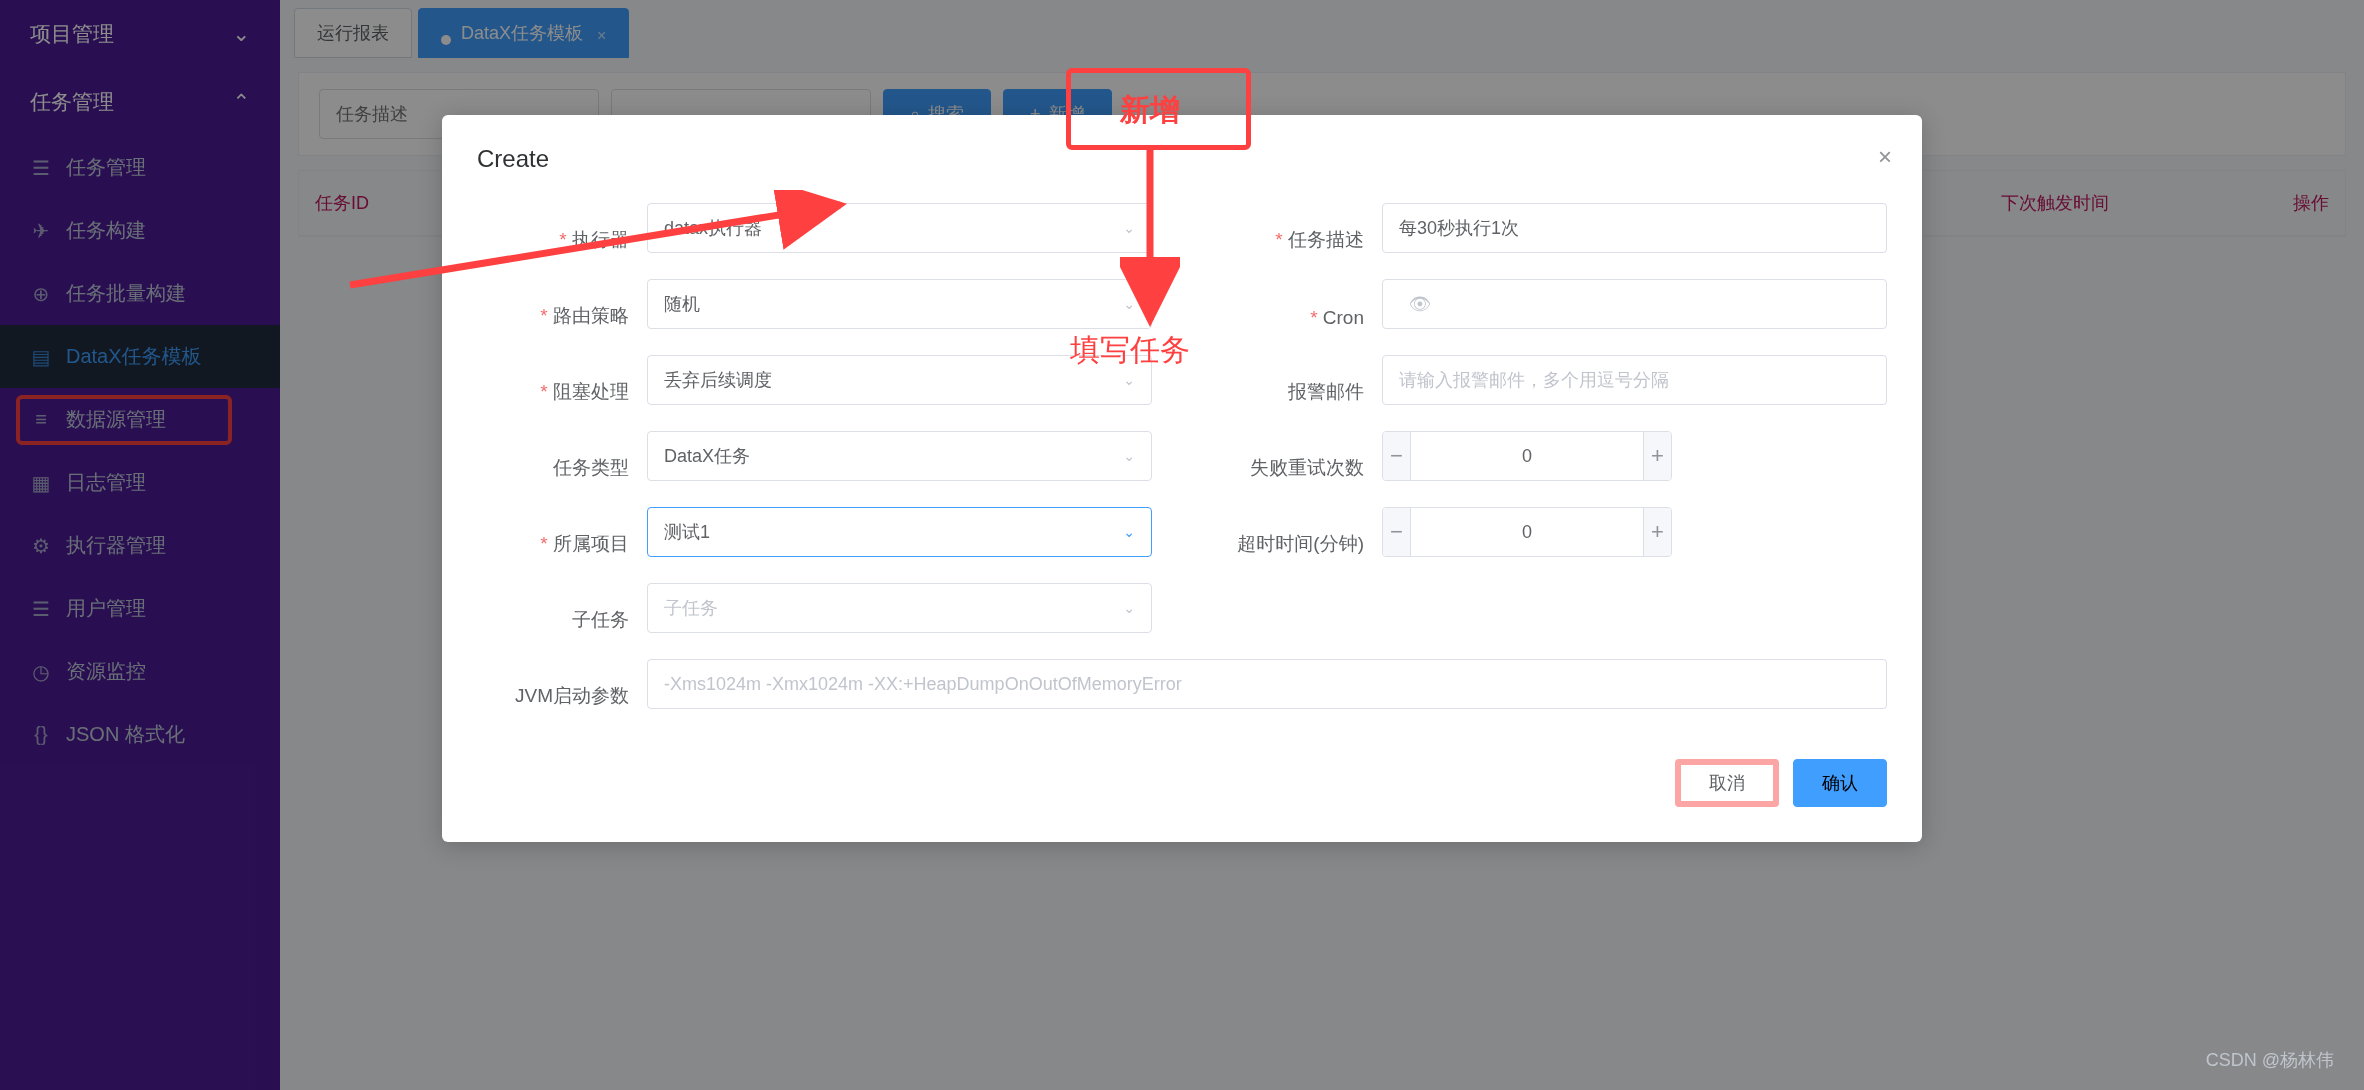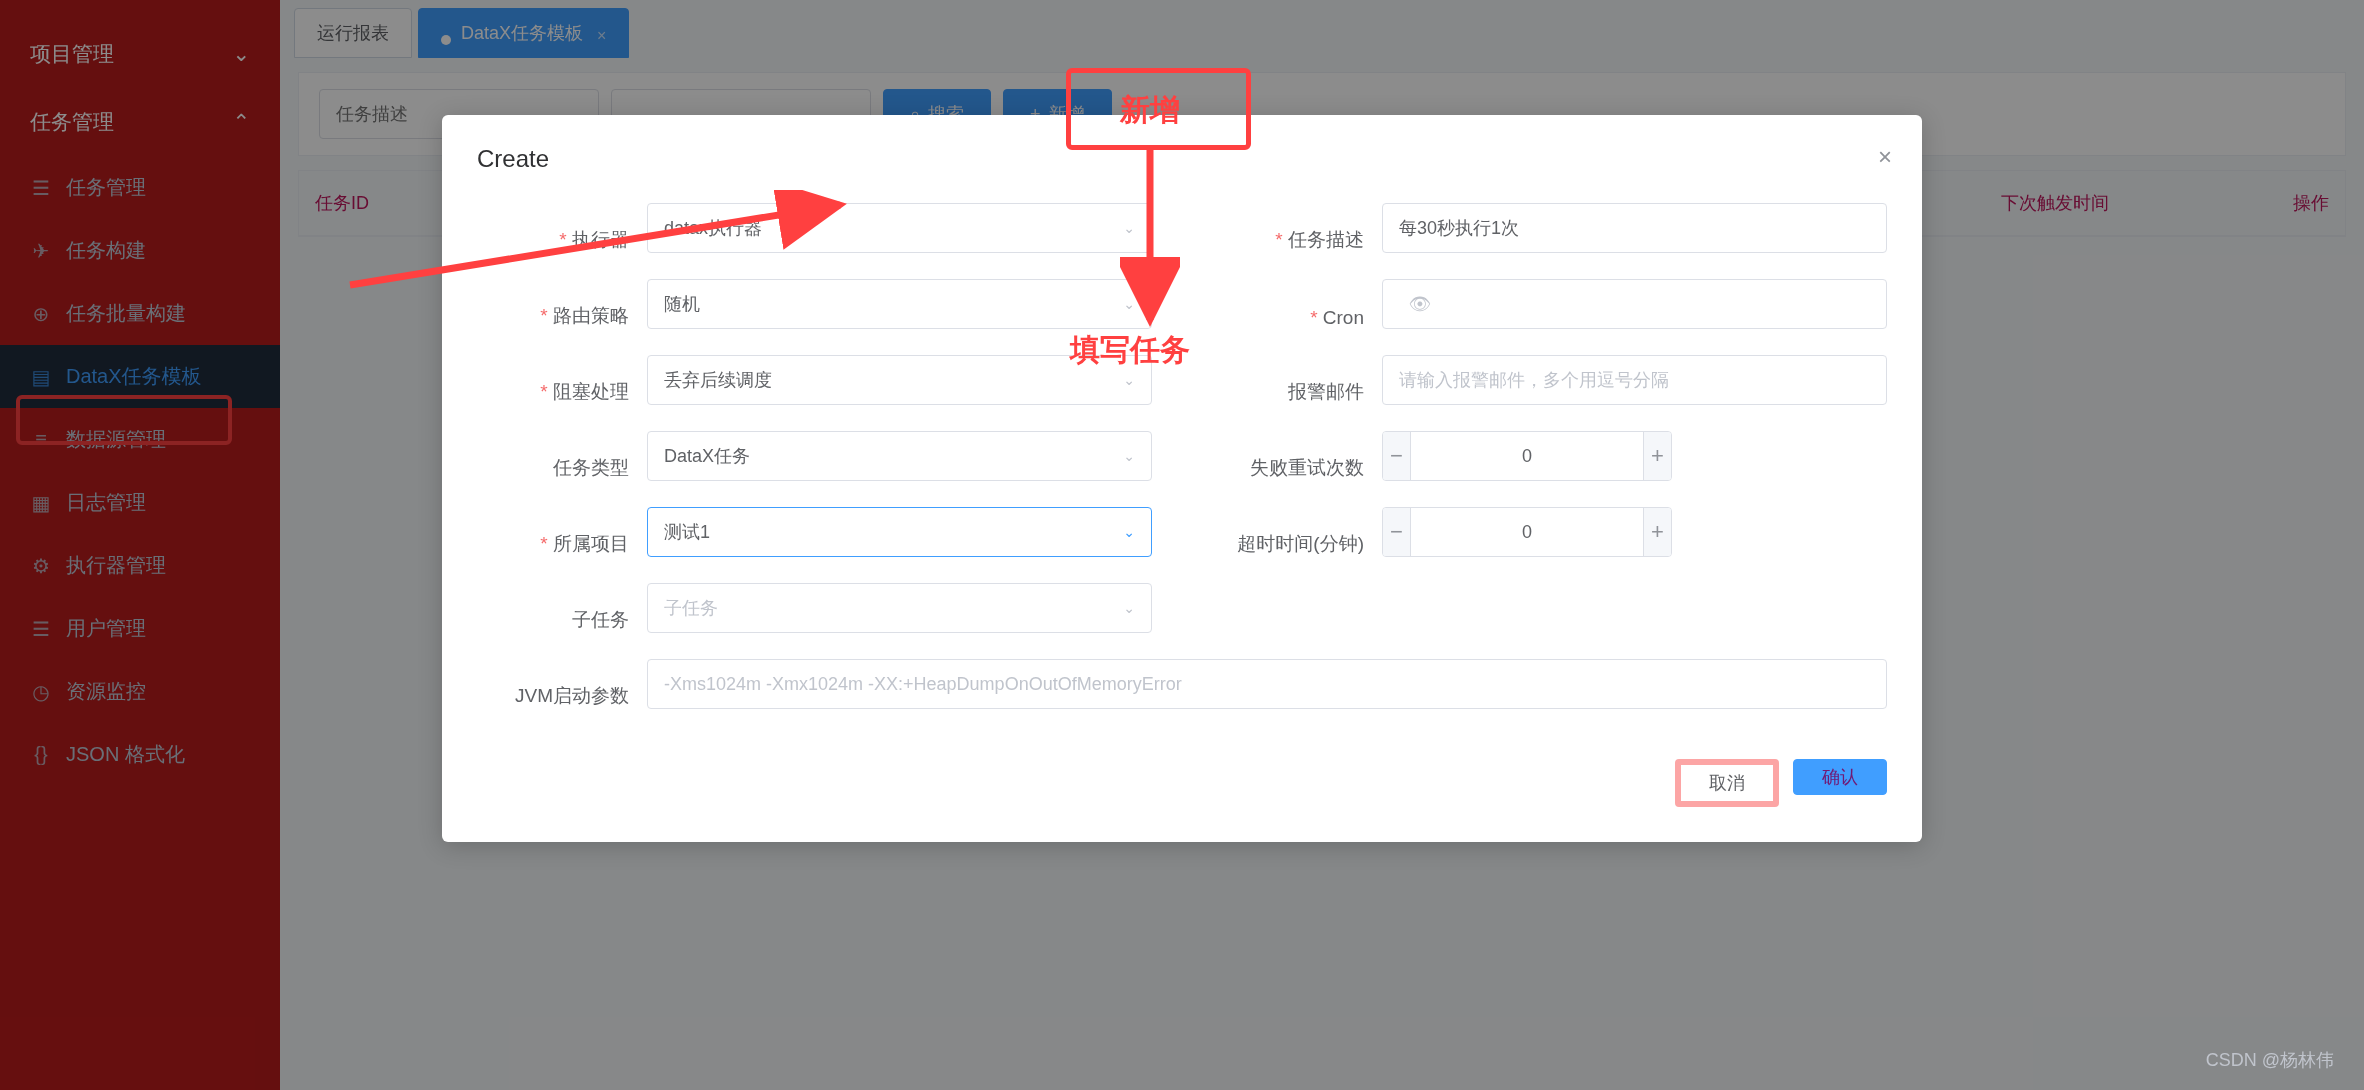--- a/index.html
+++ b/index.html
@@ -14,23 +14,22 @@
       position: relative;
     }
     
     
     .sidebar {
       position: absolute;
       left: 0;
       top: 0;
       width: 280px;
       height: 100%;
-      background: #b91c1c;
+      background: #4c1d95;
       color: #bfcbd9;
-      padding-top: 20px;
     }
     .sidebar-group {
       padding: 20px 30px;
       font-size: 21px;
       color: #fff;
       cursor: pointer;
       display: flex;
       align-items: center;
       justify-content: space-between;
     }
@@ -279,24 +278,24 @@
       height: 48px;
       border: 6px solid #fca5a5;
       background: #fff;
       color: #606266;
       border-radius: 4px;
       padding: 0 28px;
       font-size: 18px;
       cursor: pointer;
     }
     .btn-primary {
-      height: 36px;
+      height: 48px;
       border: 1px solid #409eff;
       background: #409eff;
-      color: #701a75;
+      color: #000000;
       border-radius: 4px;
       padding: 0 28px;
       font-size: 18px;
       cursor: pointer;
     }
     
     
     .annot-new-highlight {
       position: absolute;
       border: 5px solid #ff4040;
@@ -315,21 +314,21 @@
       font-weight: bold;
       left: 1120px;
       top: 90px;
       z-index: 1001;
       pointer-events: none;
     }
     .annot-fill-text {
       position: absolute;
       color: #ff4040;
       font-size: 30px;
-      font-weight: 700;
+      font-weight: 400;
       left: 1070px;
       top: 330px;
       z-index: 1001;
       pointer-events: none;
     }
     .arrow1 {
       position: absolute;
       left: 340px; top: 190px;
       z-index: 1001;
       pointer-events: none;

